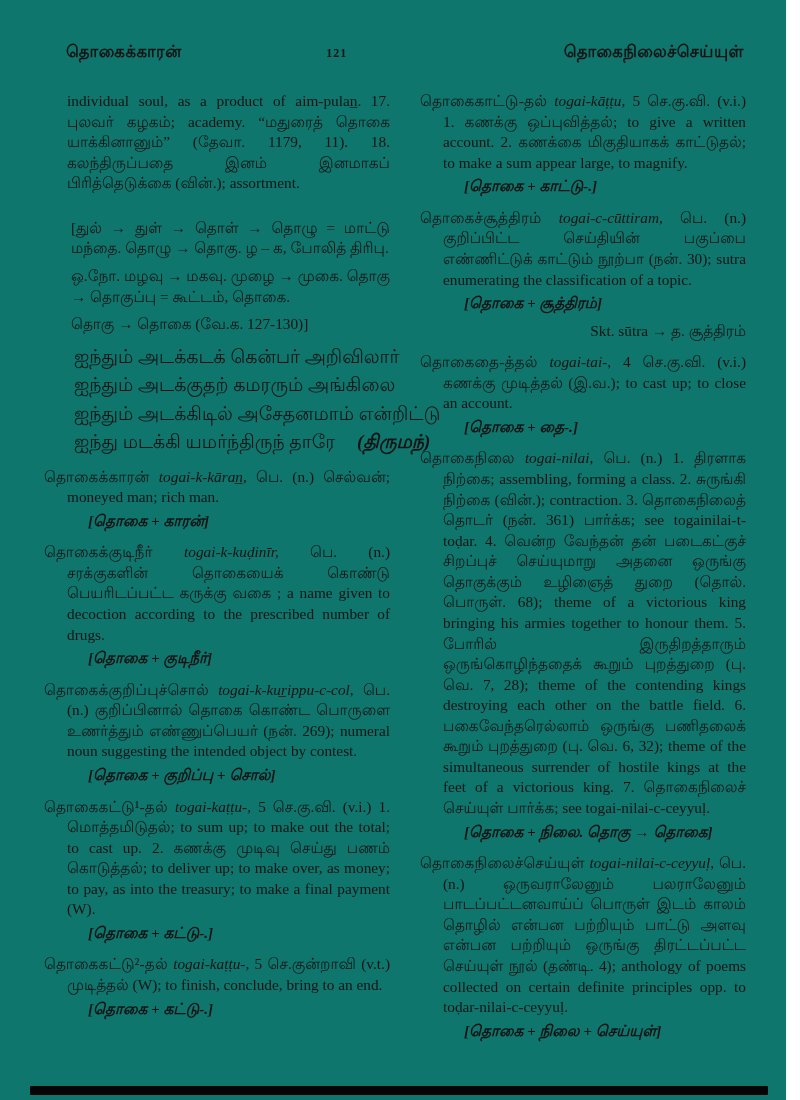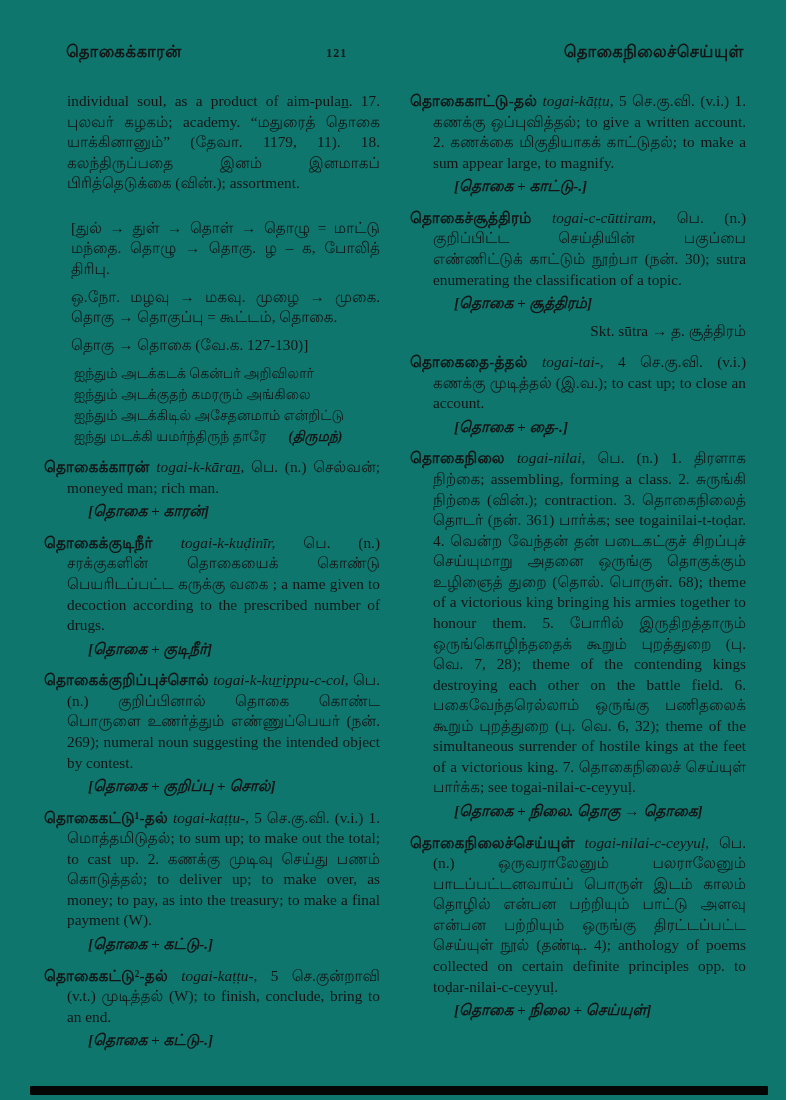--- a/index.html
+++ b/index.html
@@ -25,27 +25,27 @@
     display:flex; gap:30px;
     padding:28px 40px 0 44px;
   }
   .col { width:346px; font-size:15.3px; line-height:1.345; text-align:justify; }
 
   .intro { padding-left:23px; margin-bottom:24px; }
 
   .etyblock { margin-left:27px; margin-bottom:8px; }
   .etyblock p { margin-bottom:7px; }
 
-  .verse { margin-left:30px; font-size:14px; line-height:1.5; text-align:left; margin-bottom:10px; }
+  .verse { margin-left:30px; font-size:19px; line-height:1.5; text-align:left; margin-bottom:10px; }
   .verse .vline { white-space:nowrap; }
   .verse .vsrc { font-style:italic; font-weight:bold; margin-left:22px; }
 
   .entry { margin-bottom:2px; }
   .entry-text { padding-left:23px; text-indent:-23px; margin-bottom:3px; }
-  .hw { font-weight:bold; letter-spacing:0.2px; }
+  .hw { font-weight:normal; letter-spacing:0.2px; }
   .tr { font-style:italic; }
   .etym { font-style:italic; text-align:left; margin:3px 0 11px 44px;font-weight:bold; }
   .note { text-align:right; margin:-4px 0 11px 44px; }
 
   .bottom-bar {
     position:absolute; left:30px; top:1086px;
     width:738px; height:9px; background:#050505; border-radius:1px;
   }
 </style>
 </head>

